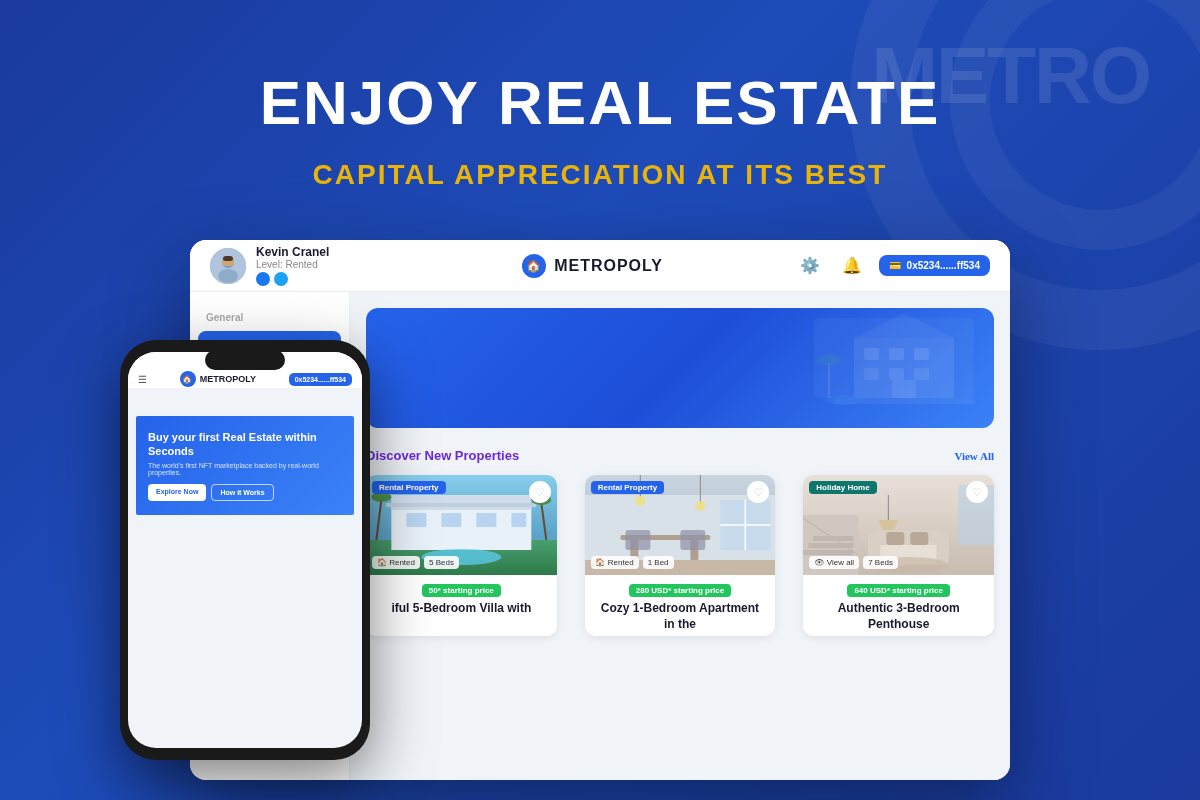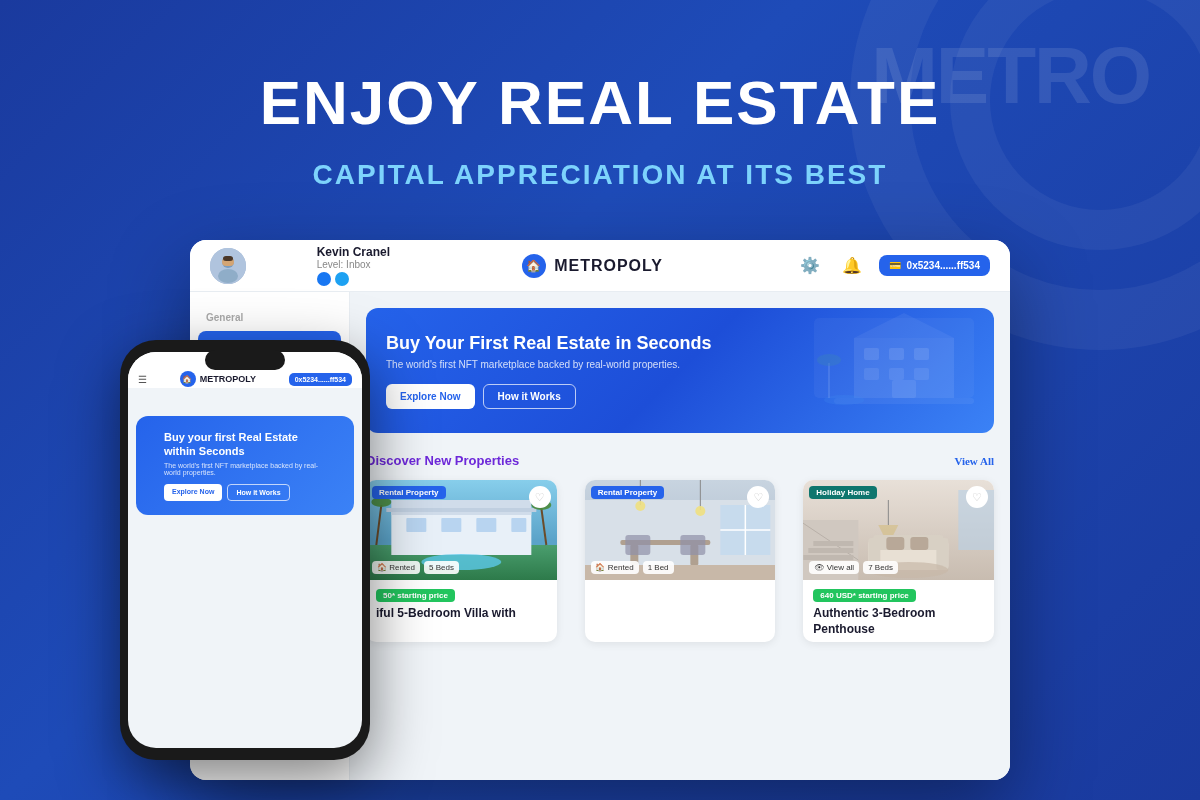--- a/index.html
+++ b/index.html
@@ -38,21 +38,21 @@
       font-weight: 900;
       color: #ffffff;
       text-align: center;
       letter-spacing: 2px;
       text-transform: uppercase;
       line-height: 1.1;
     }
     .hero-subtitle {
       font-size: 28px;
       font-weight: 600;
-      color: #7dd3fc;
+      color: #eab308;
       text-align: left;
       letter-spacing: 2px;
       margin-top: 21px;
       text-transform: uppercase;
     }
 
     
     .dashboard-wrapper {
       position: absolute;
       top: 240px;
@@ -76,21 +76,20 @@
       align-items: center;
       padding: 0 20px;
       border-bottom: 1px solid #e8edf2;
       flex-shrink: 0;
     }
     .user-info {
       display: flex;
       align-items: center;
       gap: 10px;
       width: 180px;
-      justify-content: space-between;
     }
     .avatar-img {
       width: 36px;
       height: 36px;
       border-radius: 50%;
       background: linear-gradient(135deg, #b0c4de, #8fa8c8);
       display: flex;
       align-items: center;
       justify-content: center;
     }
@@ -296,20 +295,21 @@
       color: #2563eb;
       cursor: pointer;
       font-weight: 600;
       font-family: Liberation Serif, serif;
     }
 
     .properties-grid {
       display: grid;
       grid-template-columns: repeat(3, 1fr);
       gap: 28px;
+      text-align: center;
     }
     .property-card {
       background: #fff;
       border-radius: 10px;
       overflow: hidden;
       box-shadow: 0 2px 8px rgba(0,0,0,0.08);
     }
     .property-image {
       width: 100%;
       height: 100px;
@@ -452,22 +452,22 @@
       background: #2563eb;
       color: #fff;
       font-size: 7px;
       font-weight: 600;
       padding: 3px 6px;
       border-radius: 5px;
     }
     .phone-banner {
       background: linear-gradient(135deg, #2563eb, #3b82f6);
       margin: 8px;
-      border-radius: 12px;
-      padding: 14px 28px;
+      border-radius: 2px;
+      padding: 14px 12px;
       color: white;
     }
     .phone-banner-title {
       font-size: 11px;
       font-weight: 800;
       line-height: 1.3;
       margin-bottom: 3px;
     }
     .phone-banner-sub {
       font-size: 7px;
@@ -561,21 +561,21 @@
           <circle cx="18" cy="18" r="18" fill="#b0c4de"></circle>
           <circle cx="18" cy="14" r="6" fill="#7a9cbf"></circle>
           <ellipse cx="18" cy="28" rx="10" ry="7" fill="#8fadc8"></ellipse>
           <rect x="12" y="10" width="12" height="8" rx="4" fill="#d4a574"></rect>
           <circle cx="18" cy="13" r="5" fill="#d4a574"></circle>
           <rect x="13" y="8" width="10" height="5" rx="3" fill="#4a3728"></rect>
         </svg>
       </div>
       <div class="user-details">
         <div class="name">Kevin Cranel</div>
-        <div class="level">Level: Inbox</div>
+        <div class="level">Level: Rented</div>
         <div class="social-icons">
           <span class="social-icon"></span>
           <span class="social-icon twitter"></span>
         </div>
       </div>
     </div>
 
     <div class="logo-area">
       <div class="logo-icon">🏠</div>
       <span class="logo-text">METROPOLY</span>
@@ -625,28 +625,20 @@
       </div>
       <div class="sidebar-item">
         <span class="sidebar-icon">🏦</span>
         <span>Mortgages</span>
       </div>
     </div>
 
     <div class="content-area">
 
       <div class="banner">
-        <div class="banner-text">
-          <div class="banner-title">Buy Your First Real Estate in Seconds</div>
-          <div class="banner-subtitle">The world's first NFT marketplace backed by real-world properties.</div>
-          <div class="banner-buttons">
-            <button class="btn-white">Explore Now</button>
-            <button class="btn-outline">How it Works</button>
-          </div>
-        </div>
 
         <svg class="house-bg" viewBox="0 0 220 120">
           <rect x="0" y="0" width="220" height="120" fill="none"></rect>
 
           <rect x="40" y="10" width="160" height="80" rx="5" fill="rgba(255,255,255,0.15)"></rect>
 
           <rect x="80" y="30" width="100" height="60" fill="rgba(255,255,255,0.3)"></rect>
 
           <polygon points="80,30 130,5 180,30" fill="rgba(255,255,255,0.2)"></polygon>
 
@@ -752,20 +744,24 @@
 
               <rect x="0" y="85" width="200" height="15" fill="#c8b8a8"></rect>
             </svg>
             <div class="property-tag">Rental Property</div>
             <div class="property-fav">♡</div>
             <div class="property-stats">
               <div class="stat-badge">🏠 Rented</div>
               <div class="stat-badge">1 Bed</div>
             </div>
           </div>
+          <div class="property-info">
+            <div class="price-badge">280 USD* starting price</div>
+            <div class="property-name">Cozy 1-Bedroom Apartment in the</div>
+          </div>
         </div>
 
         <div class="property-card">
           <div class="property-image">
             <svg width="100%" height="100%" viewBox="0 0 200 100" preserveAspectRatio="xMidYMid slice">
               <defs>
                 <linearGradient id="pent-bg" x1="0" y1="0" x2="0" y2="1">
                   <stop offset="0%" stop-color="#e8e0d8"></stop>
                   <stop offset="100%" stop-color="#c8bcb0"></stop>
                 </linearGradient>

